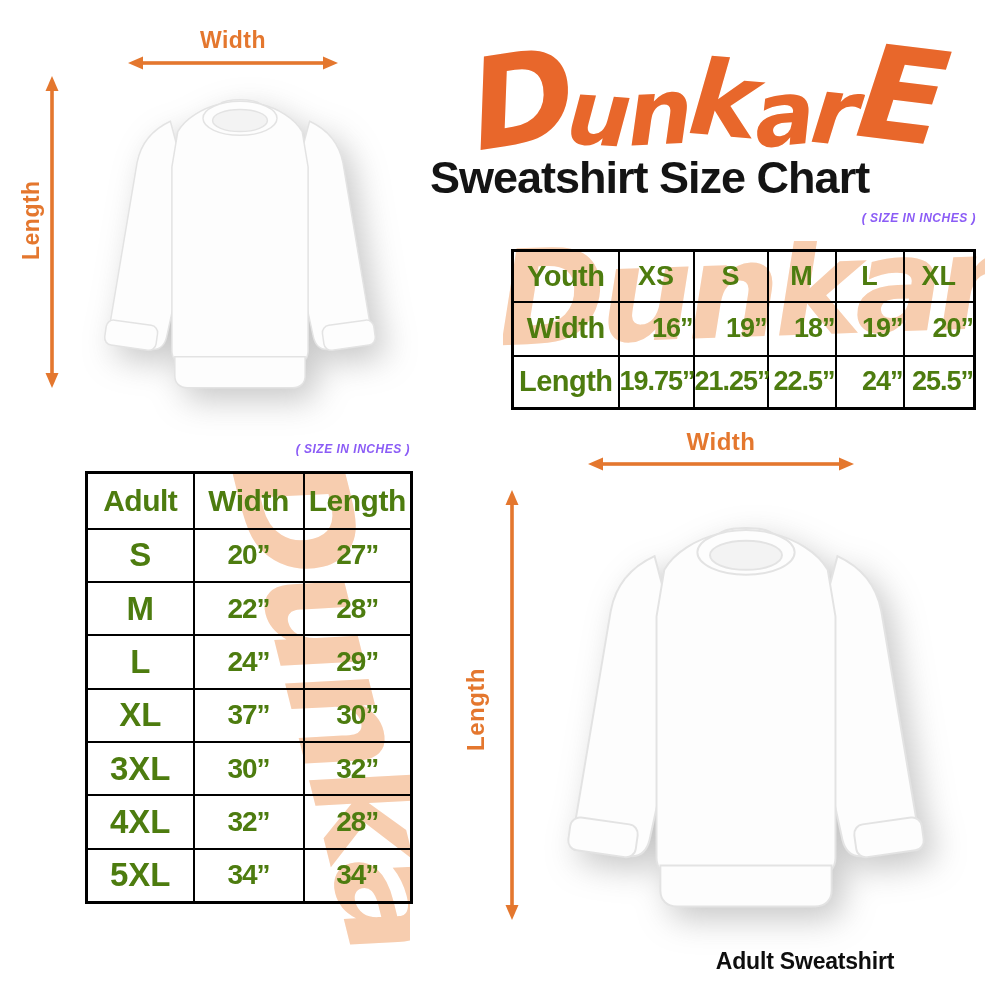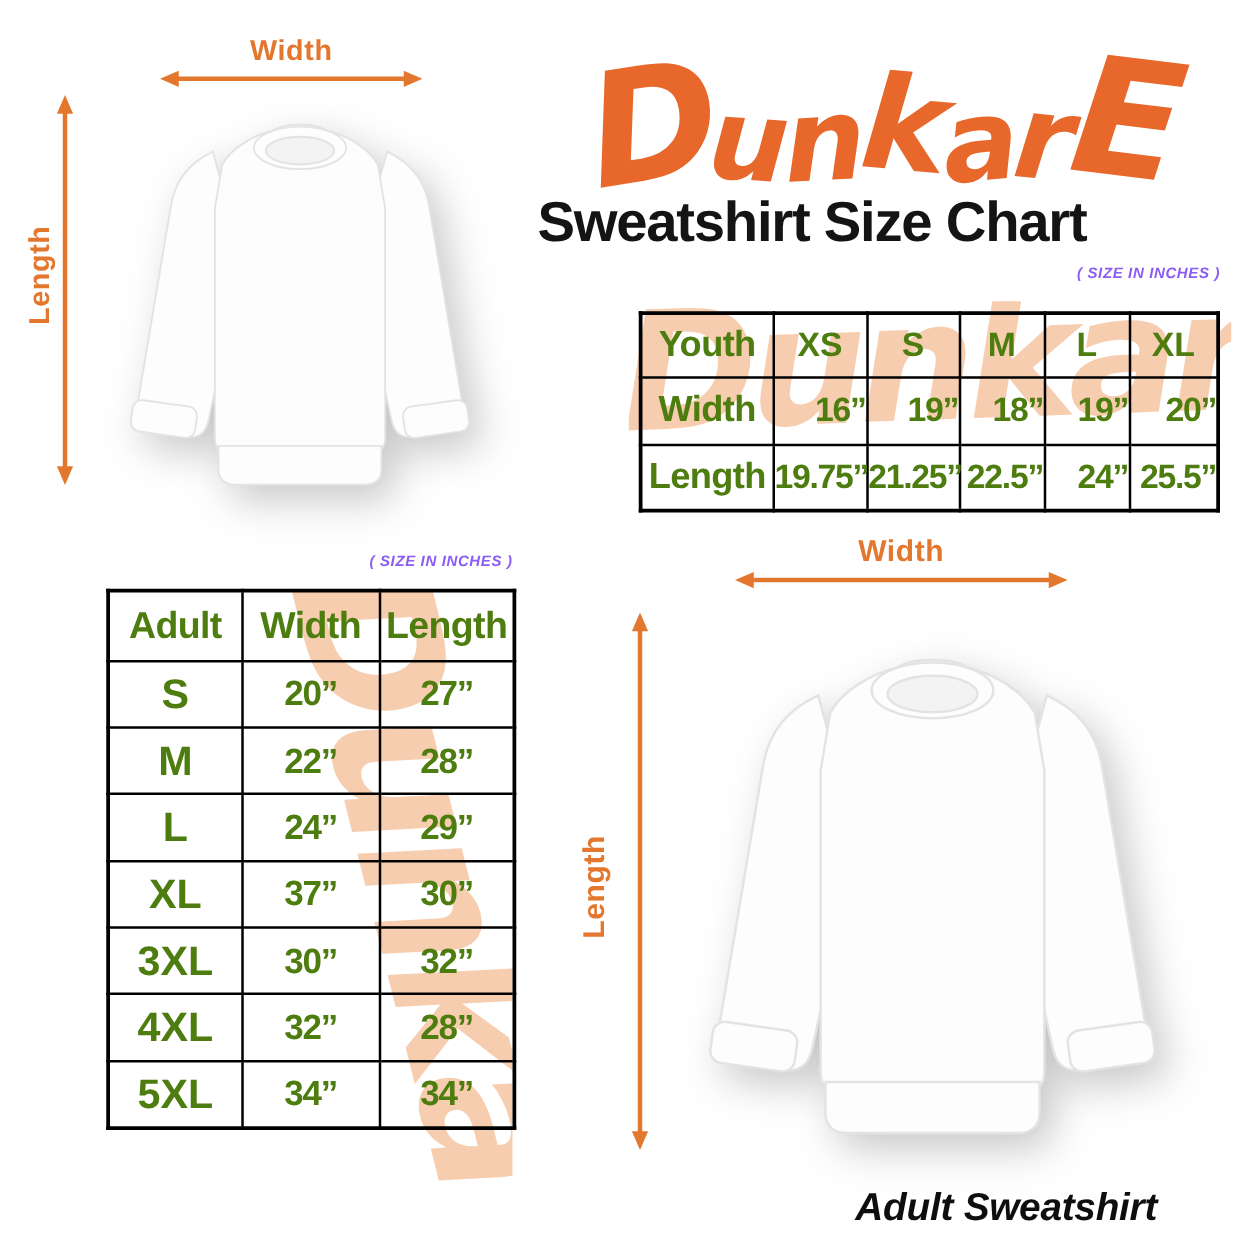--- a/index.html
+++ b/index.html
@@ -258,15 +258,15 @@
       <path d="M314 80 C 340 92 354 110 359 136 L 396 356 C 399 371 392 381 378 383 L 342 388 C 330 390 322 384 319 371 L 290 238 L 304 118 Z"></path>
       <rect x="38" y="352" width="70" height="34" rx="10" transform="rotate(8 73 369)"></rect>
       <rect x="332" y="352" width="70" height="34" rx="10" transform="rotate(-8 367 369)"></rect>
       <path d="M136 94 C 146 76 170 62 192 57 C 202 49 238 49 248 57 C 270 62 294 76 304 94 L 312 142 L 312 390 C 312 401 305 408 294 408 L 146 408 C 135 408 128 401 128 390 L 128 142 Z"></path>
       <path d="M132 398 L 308 398 L 308 424 C 308 434 301 440 291 440 L 149 440 C 139 440 132 434 132 424 Z"></path>
       <ellipse cx="220" cy="76" rx="50" ry="23"></ellipse>
       <ellipse cx="220" cy="79" rx="37" ry="15" fill="#F3F3F3"></ellipse>
     </g>
   </svg>
 
-  <div class="figure-caption" style="left:670px; top:948px; width:270px; font-size:31px;font-style:italic;">Adult Sweatshirt</div>
+  <div class="figure-caption" style="left:670px; top:948px; width:270px; font-size:23px;">Adult Sweatshirt</div>
 
 </div>
 
 </body></html>

